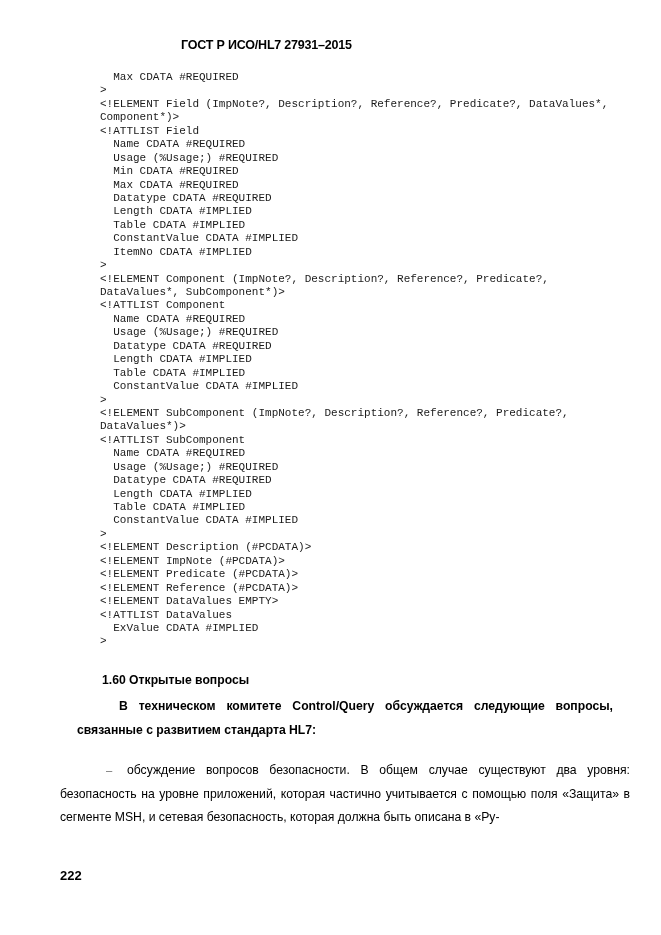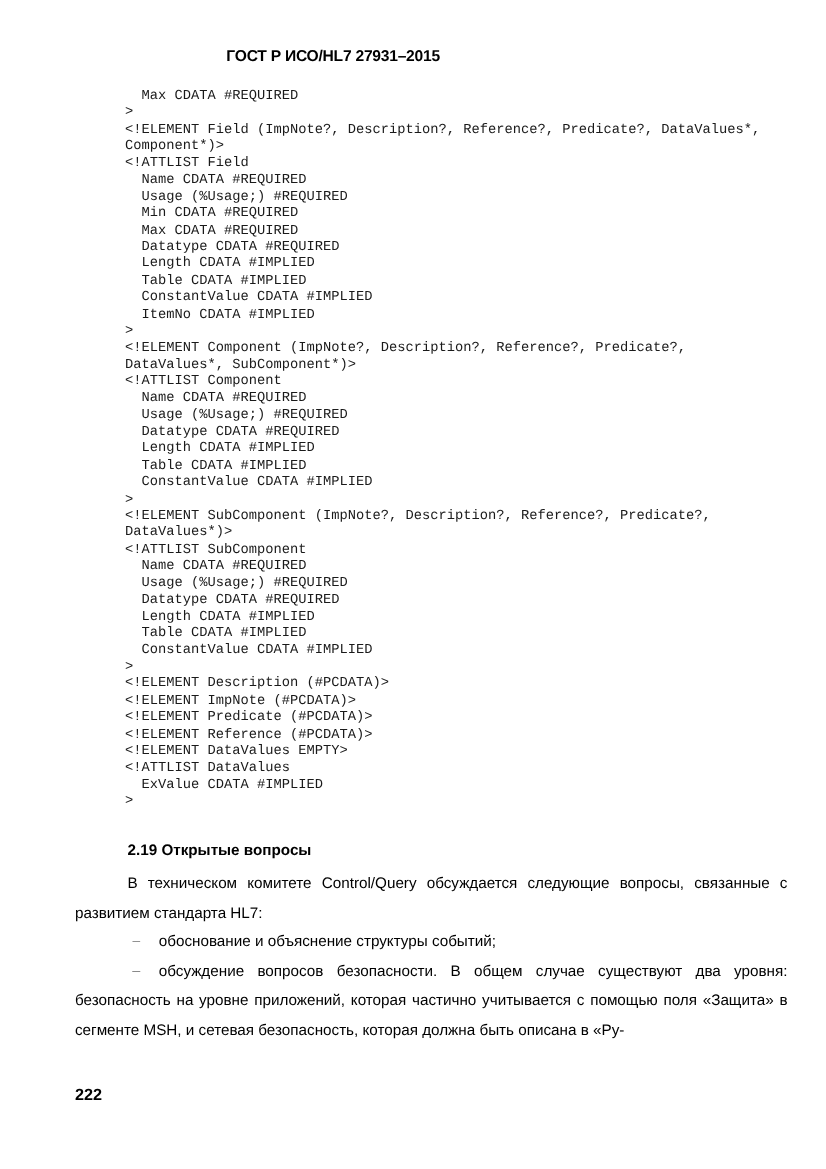--- a/index.html
+++ b/index.html
@@ -72,25 +72,26 @@
 
   .sec-heading {
     font-weight: bold;
     font-size: 12.2px;
     margin: 0 0 0 42px;
     padding: 0;
     line-height: 16px;
   }
 
   .para {
-    margin: 0;
+    margin: 17px;
     padding: 0;
     line-height: 23.5px;
     text-align: justify;
     text-justify: inter-word;
+    font-weight: bold;
   }
   .para.first {
     margin-top: 7px;
     text-indent: 42px;
   }
 
   .bullet-list {
     margin: 0;
     padding: 0;
     list-style: none;
@@ -134,26 +135,26 @@
 <body>
 
 <div class="page">
 
   <div class="doc-header">ГОСТ Р ИСО/HL7 27931–2015</div>
 
   <pre class="code-block"><span class="ln">  Max CDATA #REQUIRED</span><span class="ln">&gt;</span><span class="ln">&lt;!ELEMENT Field (ImpNote?, Description?, Reference?, Predicate?, DataValues*,</span><span class="ln">Component*)&gt;</span><span class="ln">&lt;!ATTLIST Field</span><span class="ln">  Name CDATA #REQUIRED</span><span class="ln">  Usage (%Usage;) #REQUIRED</span><span class="ln">  Min CDATA #REQUIRED</span><span class="ln">  Max CDATA #REQUIRED</span><span class="ln">  Datatype CDATA #REQUIRED</span><span class="ln">  Length CDATA #IMPLIED</span><span class="ln">  Table CDATA #IMPLIED</span><span class="ln">  ConstantValue CDATA #IMPLIED</span><span class="ln">  ItemNo CDATA #IMPLIED</span><span class="ln">&gt;</span><span class="ln">&lt;!ELEMENT Component (ImpNote?, Description?, Reference?, Predicate?,</span><span class="ln">DataValues*, SubComponent*)&gt;</span><span class="ln">&lt;!ATTLIST Component</span><span class="ln">  Name CDATA #REQUIRED</span><span class="ln">  Usage (%Usage;) #REQUIRED</span><span class="ln">  Datatype CDATA #REQUIRED</span><span class="ln">  Length CDATA #IMPLIED</span><span class="ln">  Table CDATA #IMPLIED</span><span class="ln">  ConstantValue CDATA #IMPLIED</span><span class="ln">&gt;</span><span class="ln">&lt;!ELEMENT SubComponent (ImpNote?, Description?, Reference?, Predicate?,</span><span class="ln">DataValues*)&gt;</span><span class="ln">&lt;!ATTLIST SubComponent</span><span class="ln">  Name CDATA #REQUIRED</span><span class="ln">  Usage (%Usage;) #REQUIRED</span><span class="ln">  Datatype CDATA #REQUIRED</span><span class="ln">  Length CDATA #IMPLIED</span><span class="ln">  Table CDATA #IMPLIED</span><span class="ln">  ConstantValue CDATA #IMPLIED</span><span class="ln">&gt;</span><span class="ln">&lt;!ELEMENT Description (#PCDATA)&gt;</span><span class="ln">&lt;!ELEMENT ImpNote (#PCDATA)&gt;</span><span class="ln">&lt;!ELEMENT Predicate (#PCDATA)&gt;</span><span class="ln">&lt;!ELEMENT Reference (#PCDATA)&gt;</span><span class="ln">&lt;!ELEMENT DataValues EMPTY&gt;</span><span class="ln">&lt;!ATTLIST DataValues</span><span class="ln">  ExValue CDATA #IMPLIED</span><span class="ln">&gt;</span></pre>
 
   <div class="prose">
 
-    <h2 class="sec-heading">2.19 Открытые вопросы</h2>
+    <h2 class="sec-heading">1.60 Открытые вопросы</h2>
 
     <p class="para first">В техническом комитете Control/Query обсуждается следующие вопросы, связанные с развитием стандарта HL7:</p>
 
     <ul class="bullet-list">
-      <li><span class="dash">–</span><span>обоснование и объяснение структуры событий;</span></li>
+      <li><span class="dash">–</span></li>
       <li><span class="dash">–</span></li>
       <li><span class="dash">–</span><span>обсуждение вопросов безопасности. В общем случае существуют два уровня: безопасность на уровне приложений, которая частично учитывается с помощью поля «Защита» в сегменте MSH, и сетевая безопасность, которая должна быть описана в «Ру-</span></li>
     </ul>
 
   </div>
 
   <div class="folio">222</div>
 
 </div>
 

